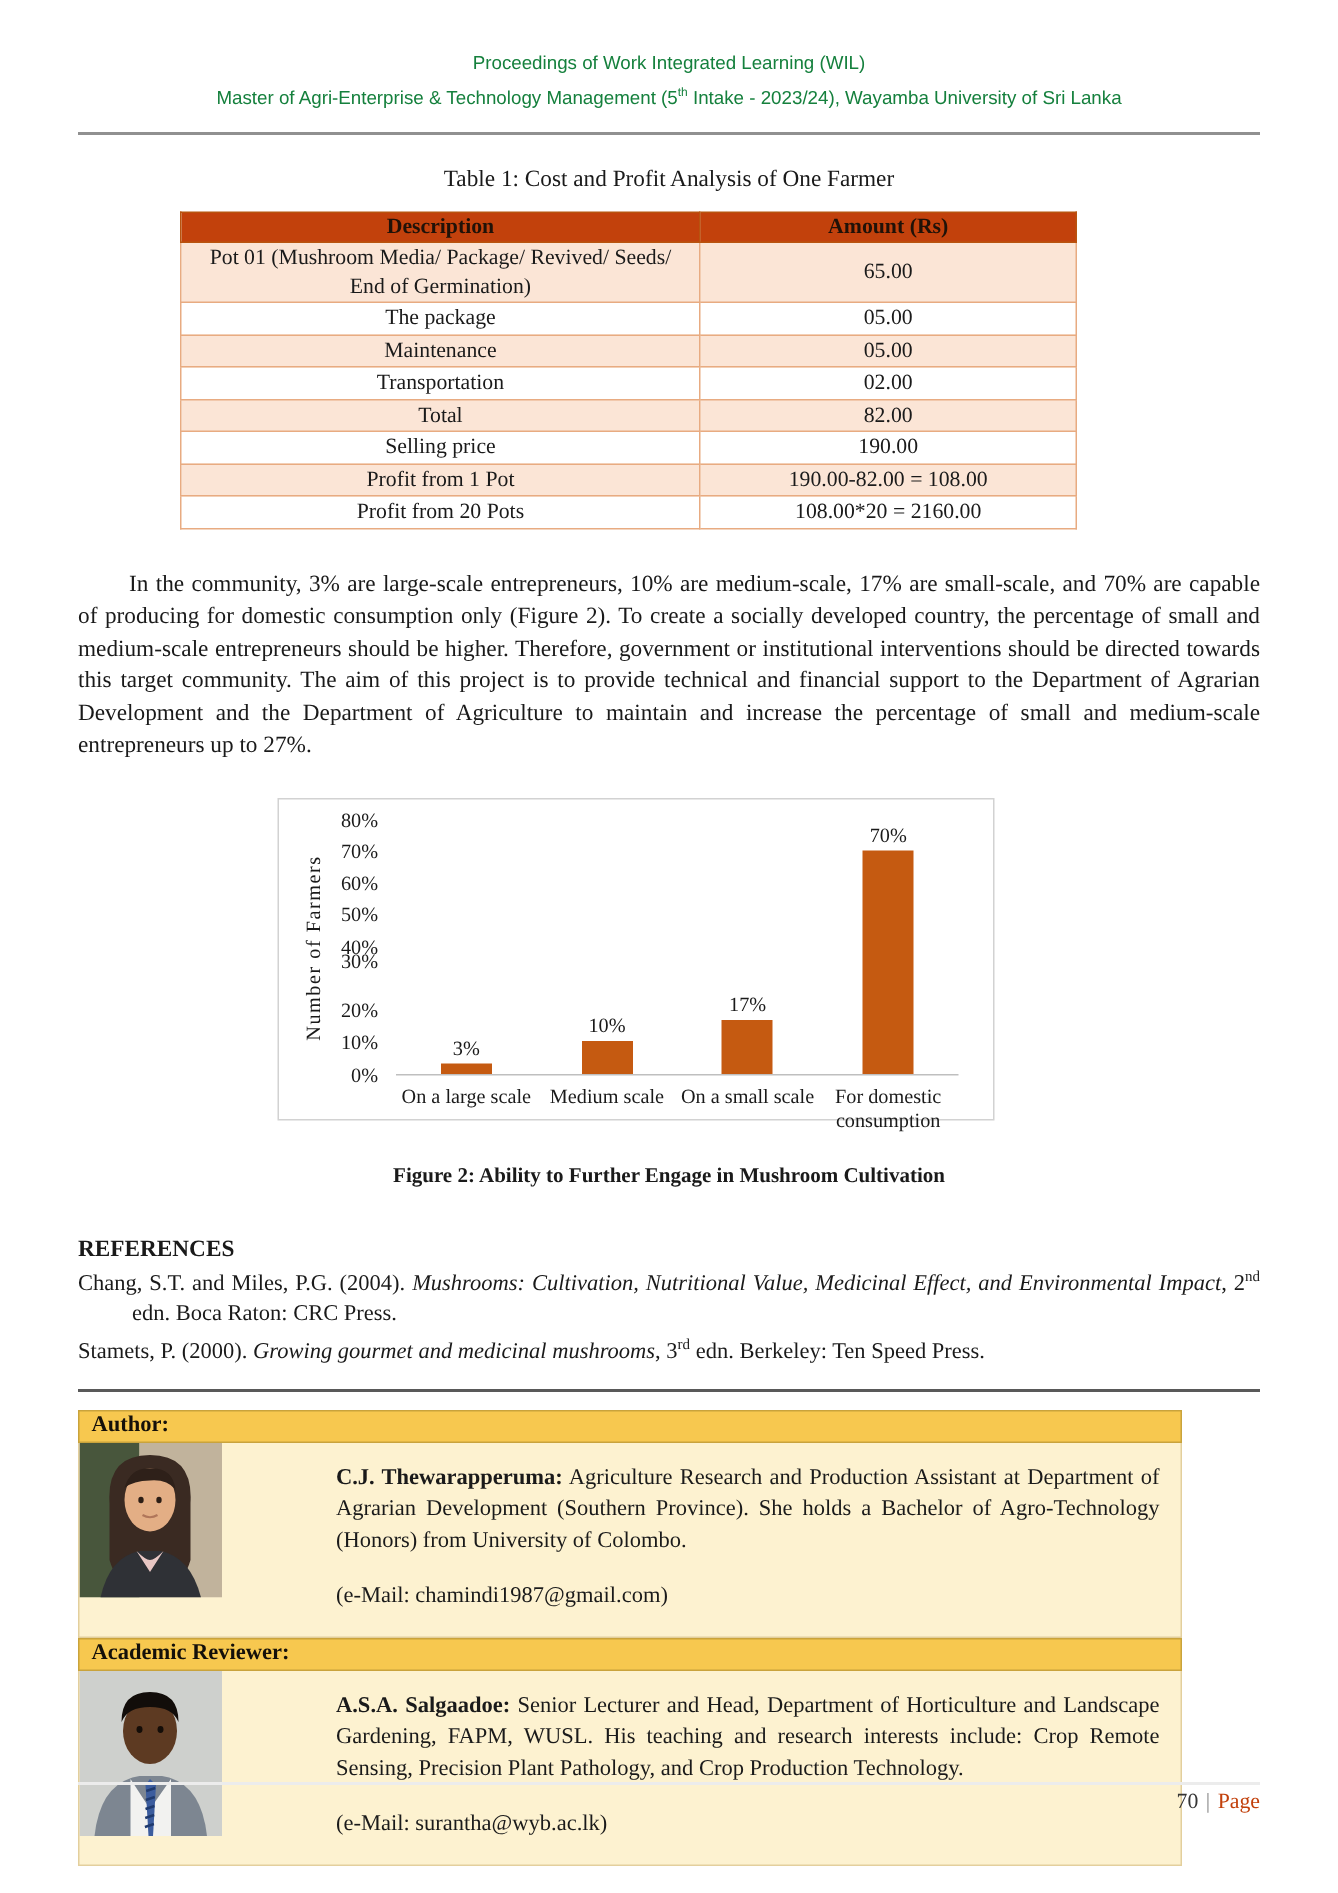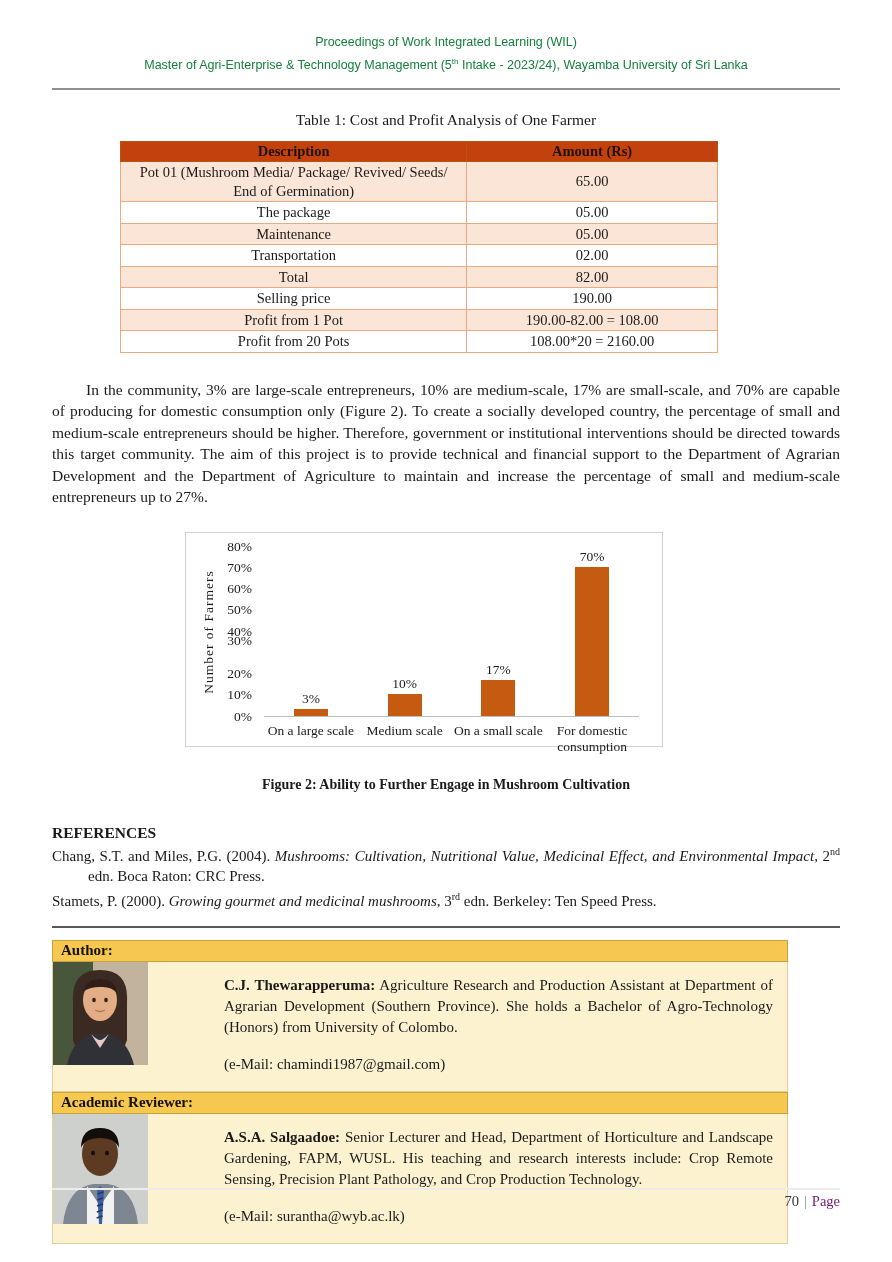--- a/index.html
+++ b/index.html
@@ -68,21 +68,21 @@
                text-align:justify; }
   .bio-name { font-weight:bold; }
   .email-line { margin-top:16px; margin-bottom:4px; }
 
   
   .footer-rule { position:absolute; top:1188px; left:52px; width:788px;
                  border:none; border-top:2px solid #ececec; }
   .footer-text { position:absolute; top:1193px; right:52px; font-size:14.5px; }
   .footer-num { color:#353535; }
   .footer-sep { color:#8a8a8a; margin:0 5px; }
-  .footer-label { color:#701a75; }
+  .footer-label { color:#c2410c; }
 </style>
 </head>
 <body>
 
 <div class="page">
   <div class="content">
 
     <div class="doc-header">
       <div>Proceedings of Work Integrated Learning (WIL)</div>
       <div><span>Master of Agri-Enterprise &amp; Technology Management (5</span><sup>th</sup><span> Intake - 2023/24), Wayamba University of Sri Lanka</span></div>

